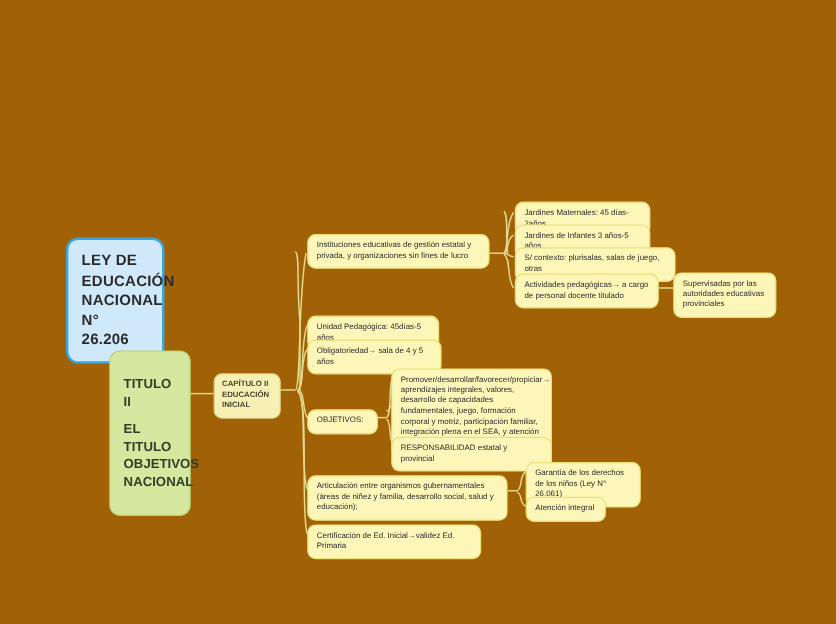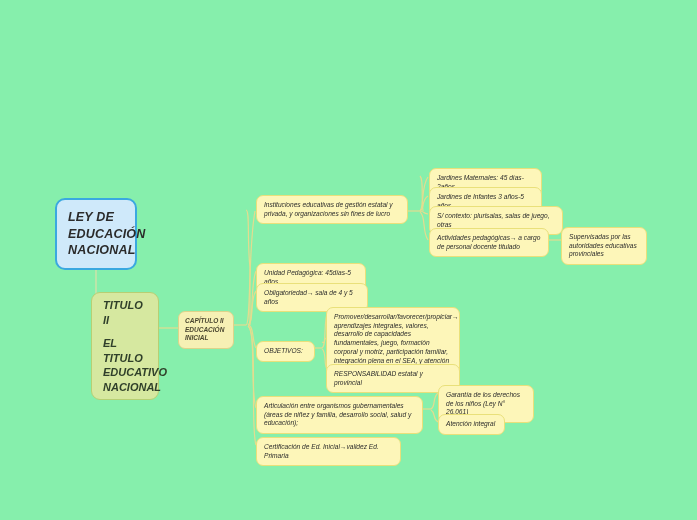--- a/index.html
+++ b/index.html
@@ -7,23 +7,22 @@
     padding: 0;
     background: #ffffff;
   }
   body {
     font-family: "Liberation Sans", sans-serif;
   }
   #canvas {
     position: relative;
     width: 697px;
     height: 520px;
-    background: #86efac;
+    background: #a16207;
     overflow: hidden;
-    font-style: italic;
   }
   #links {
     position: absolute;
     left: 0;
     top: 0;
     width: 697px;
     height: 520px;
   }
   .node {
     position: absolute;
@@ -51,21 +50,21 @@
     font-weight: bold;
     font-size: 12.5px;
     letter-spacing: .2px;
     line-height: 1.42;
   }
   
   .node.green {
     background: #d6e8a0;
     border: 1px solid #b7cf73;
     border-radius: 9px;
-    padding: 5px 11px;
+    padding: 20px 11px;
     font-weight: bold;
     font-size: 11px;
     line-height: 1.5;
     color: #30402a;
   }
   .node.green .gap {
     display: block;
     height: 9px;
   }
   
@@ -139,27 +138,28 @@
       <path d="M 423 409 L 431 409" stroke="#e3dc8f"></path>
       <path d="M 431 409 C 436 406 432 398 438 393" stroke="#e3dc8f"></path>
       <path d="M 431 410 C 436 413 432 418 438 422" stroke="#e3dc8f"></path>
     </g>
   </svg>
 
   <div class="node root" style="left:55px; top:198px; width:82px;">
     <span class="txt">LEY DE</span>
     <span class="txt">EDUCACIÓN</span>
     <span class="txt">NACIONAL</span>
+    <span class="txt">N° 26.206</span>
   </div>
 
   <div class="node green" style="left:91px; top:292px; width:68px;">
     <span class="txt">TITULO II</span>
     <span class="gap"></span>
     <span class="txt">EL TITULO</span>
-    <span class="txt">EDUCATIVO</span>
+    <span class="txt">OBJETIVOS</span>
     <span class="txt">NACIONAL</span>
   </div>
 
   <div class="node capitulo" style="left:178px; top:311px; width:56px;">
     <span class="txt">CAPÍTULO II</span>
     <span class="txt">EDUCACIÓN</span>
     <span class="txt">INICIAL</span>
   </div>
 
   <div class="node leaf" style="left:256px; top:195px; width:152px;">

